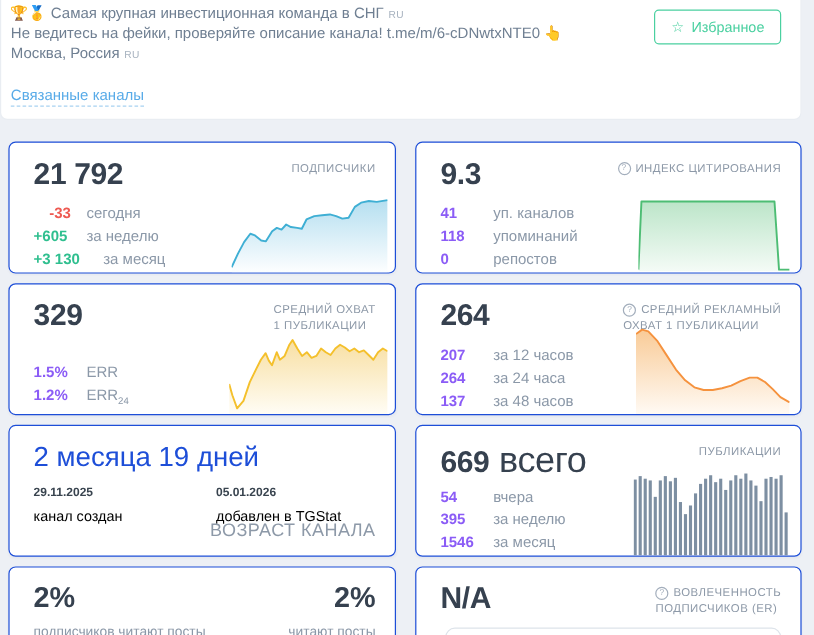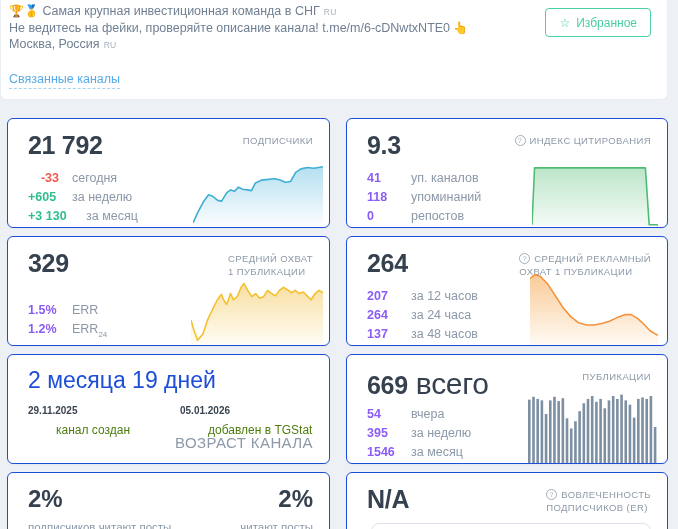--- a/index.html
+++ b/index.html
@@ -58,21 +58,21 @@
   .sp-subscribers { right:6px; bottom:0; width:130px; height:70px; }
   .sp-citation    { right:9px; bottom:1px; width:126px; height:66px; }
   .sp-avg-reach   { right:6px; bottom:0; width:132px; height:78px; }
   .sp-ad-reach    { right:9px; bottom:0; width:128px; height:74px; }
   .sp-pubs        { right:9px; bottom:0; width:130px; height:72px; }
 
   
   .age-big { position:absolute; left:20px; top:12px; font-size:23px; font-weight:400; color:#1d4ed8; }
   .age-col { position:absolute; top:50px; }
   .age-col .d { font-size:10px; font-weight:700; color:#39444f; }
-  .age-col .l { font-size:12px; color:#4d7c0f; margin-top:7px;margin-left:28px; }
+  .age-col .l { font-size:12px; color:#000000; margin-top:7px; }
   .age-left { left:20px; }
   .age-right { left:172px; }
   .age-title { position:absolute; right:16px; bottom:12px; font-size:15px;
     letter-spacing:.4px; color:#8d99a8; }
 
   
   .er-val-l { position:absolute; left:20px; top:12px; font-size:24px; font-weight:700; }
   .er-val-r { position:absolute; right:16px; top:12px; font-size:24px; font-weight:700; }
   .er-lbl-l { position:absolute; left:20px; top:48px; font-size:11.5px; color:#8b98a8; }
   .er-lbl-r { position:absolute; right:16px; top:48px; font-size:11.5px; color:#8b98a8; }

